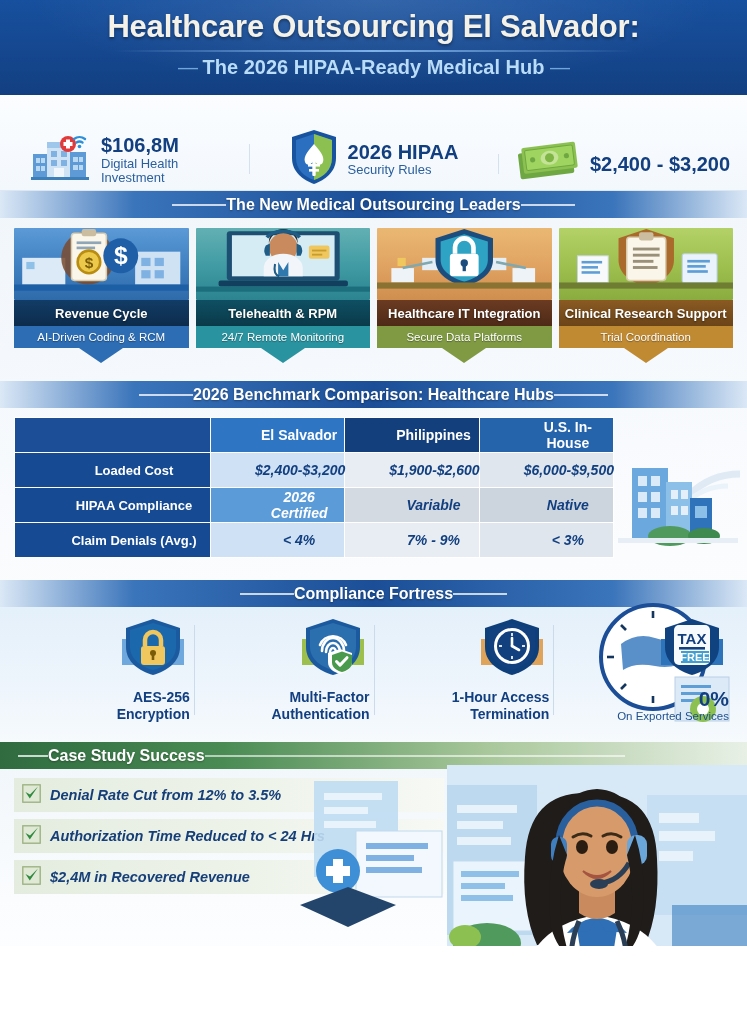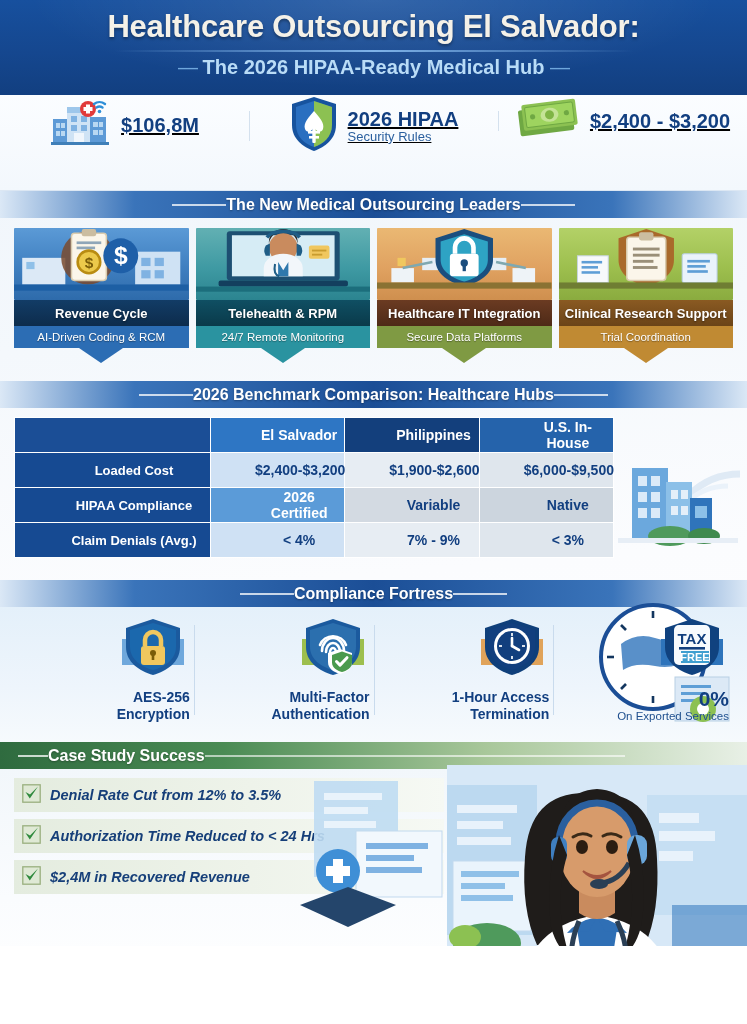--- a/index.html
+++ b/index.html
@@ -18,22 +18,22 @@
   .header:before{content:"";position:absolute;inset:0;
       background:radial-gradient(ellipse at 50% 0%,rgba(255,255,255,.12),rgba(255,255,255,0) 65%);}
   .h-title{position:relative;margin:0;padding-top:9px;color:#f4f1e8;font-size:31px;font-weight:bold;
            letter-spacing:-.2px;text-shadow:0 2px 3px rgba(0,0,0,.35);}
   .h-rule{position:relative;width:520px;height:2px;margin:5px auto 0;
           background:linear-gradient(90deg,rgba(120,170,225,0),#7fb3e8,rgba(120,170,225,0));}
   .h-sub{position:relative;margin:4px 0 0;color:#b9dcf7;font-size:20px;font-weight:bold;}
   .h-sub .dash{color:#6fa7dc;font-weight:normal;letter-spacing:-1px;}
 
   
-  .stats{display:flex;align-items:flex-start;height:95px;background:linear-gradient(180deg,#fbfdff 0%,#f3f8fd 100%);
-         border-bottom:1px solid #dce7f3;text-decoration:underline;}
+  .stats{display:flex;align-items:flex-end;height:95px;background:linear-gradient(180deg,#fbfdff 0%,#f3f8fd 100%);
+         border-bottom:1px solid #dce7f3;}
   .stat{flex:1;display:flex;align-items:center;justify-content:center;gap:9px;position:relative;}
   .stat + .stat:before{content:"";position:absolute;left:0;top:16px;bottom:16px;width:1px;background:#d4e1ee;}
   .stat-txt{line-height:1.12;}
   .stat-val{color:#123f80;font-size:20px;font-weight:bold;white-space:nowrap;}
   .stat-lab{color:#2a5f9e;font-size:13px;max-width:118px;}
   .ico{flex:0 0 auto;}
 
   
   .banner{position:relative;height:27px;display:flex;align-items:center;justify-content:center;
           background:linear-gradient(90deg,#cfe0f2 0%,#2f6ab4 22%,#1d5architecture 0%,#1d54a0 50%,#2f6ab4 78%,#cfe0f2 100%);
@@ -56,21 +56,21 @@
 
   
   .tblwrap{position:relative;padding:9px 14px 0 14px;}
   table{border-collapse:collapse;width:600px;table-layout:fixed;position:relative;z-index:2;}
   th,td{height:32px;text-align:center;font-size:14px;}
   th.blank{background:#1b4e96;width:150px;}
   th.c0{background:#2e76c4;color:#fff;font-weight:bold;}
   th.c1{background:#133f7c;color:#fff;font-weight:bold;}
   th.c2{background:#2563ab;color:#fff;font-weight:bold;}
   td.rh{background:#164a92;color:#ffffff;font-weight:bold;font-size:13px;text-align:center;}
-  td.d{color:#123f80;font-weight:bold;}
+  td.d{color:#123f80;font-weight:bold;font-style:italic;}
   tr.r0 td.d0{background:#cfe1f4;} tr.r0 td.d1{background:#e7edf3;} tr.r0 td.d2{background:#dfe6ed;}
   tr.r1 td.d0{background:#5b9bd8;color:#ffffff;} tr.r1 td.d1{background:#d3dae2;} tr.r1 td.d2{background:#ccd5de;}
   tr.r2 td.d0{background:#cfe1f4;} tr.r2 td.d1{background:#e7edf3;} tr.r2 td.d2{background:#dfe6ed;}
   td,th{border:1px solid #ffffff;padding-left:44px;}
 
   
   .compliance{display:flex;padding:10px 14px 0 14px;}
   .cmp{flex:1;position:relative;text-align:right;padding:0 4px;}
   .cmp + .cmp:before{content:"";position:absolute;left:0;top:8px;bottom:8px;width:1px;background:#c9dbed;}
   .cmp-l1{color:#123f80;font-size:14px;font-weight:bold;line-height:1.22;margin-top:4px;}
@@ -129,20 +129,21 @@
           <rect x="36" y="9.5" width="4" height="9" fill="#fff"></rect>
             <rect x="33.5" y="12" width="9" height="4" fill="#fff"></rect>
           <path d="M44 9 a9 9 0 0 1 11 0" stroke="#2e8fd8" stroke-width="2.4" fill="none" stroke-linecap="round"></path>
           <path d="M46.5 12.5 a5.5 5.5 0 0 1 6 0" stroke="#2e8fd8" stroke-width="2.4" fill="none" stroke-linecap="round"></path>
           <circle cx="49.5" cy="16.5" r="1.8" fill="#2e8fd8"></circle>
           <rect x="1" y="47" width="58" height="3" fill="#3f7fb8"></rect>
         </svg>
       </span>
       <div class="stat-txt">
         <div class="stat-val">$106,8M</div>
+        <div class="stat-lab">Digital Health Investment</div>
       </div>
     </div>
 
     <div class="stat">
       <span class="ico">
         <svg width="50" height="58" viewBox="0 0 50 58">
           <path d="M25 2 L47 9 V30 C47 44 36 52 25 56 C14 52 3 44 3 30 V9 Z" fill="#17539e"></path>
           <path d="M25 6 L43 12 V30 C43 42 34 49 25 52 C16 49 7 42 7 30 V12 Z" fill="#2a6fc0"></path>
           <path d="M25 6 L43 12 V30 C43 42 34 49 25 52 Z" fill="#8cc152"></path>
           <path d="M25 16 C20 22 14 28 16 34 C18 39 24 36 25 31 C26 36 32 39 34 34 C36 28 30 22 25 16 Z" fill="#ffffff"></path>

